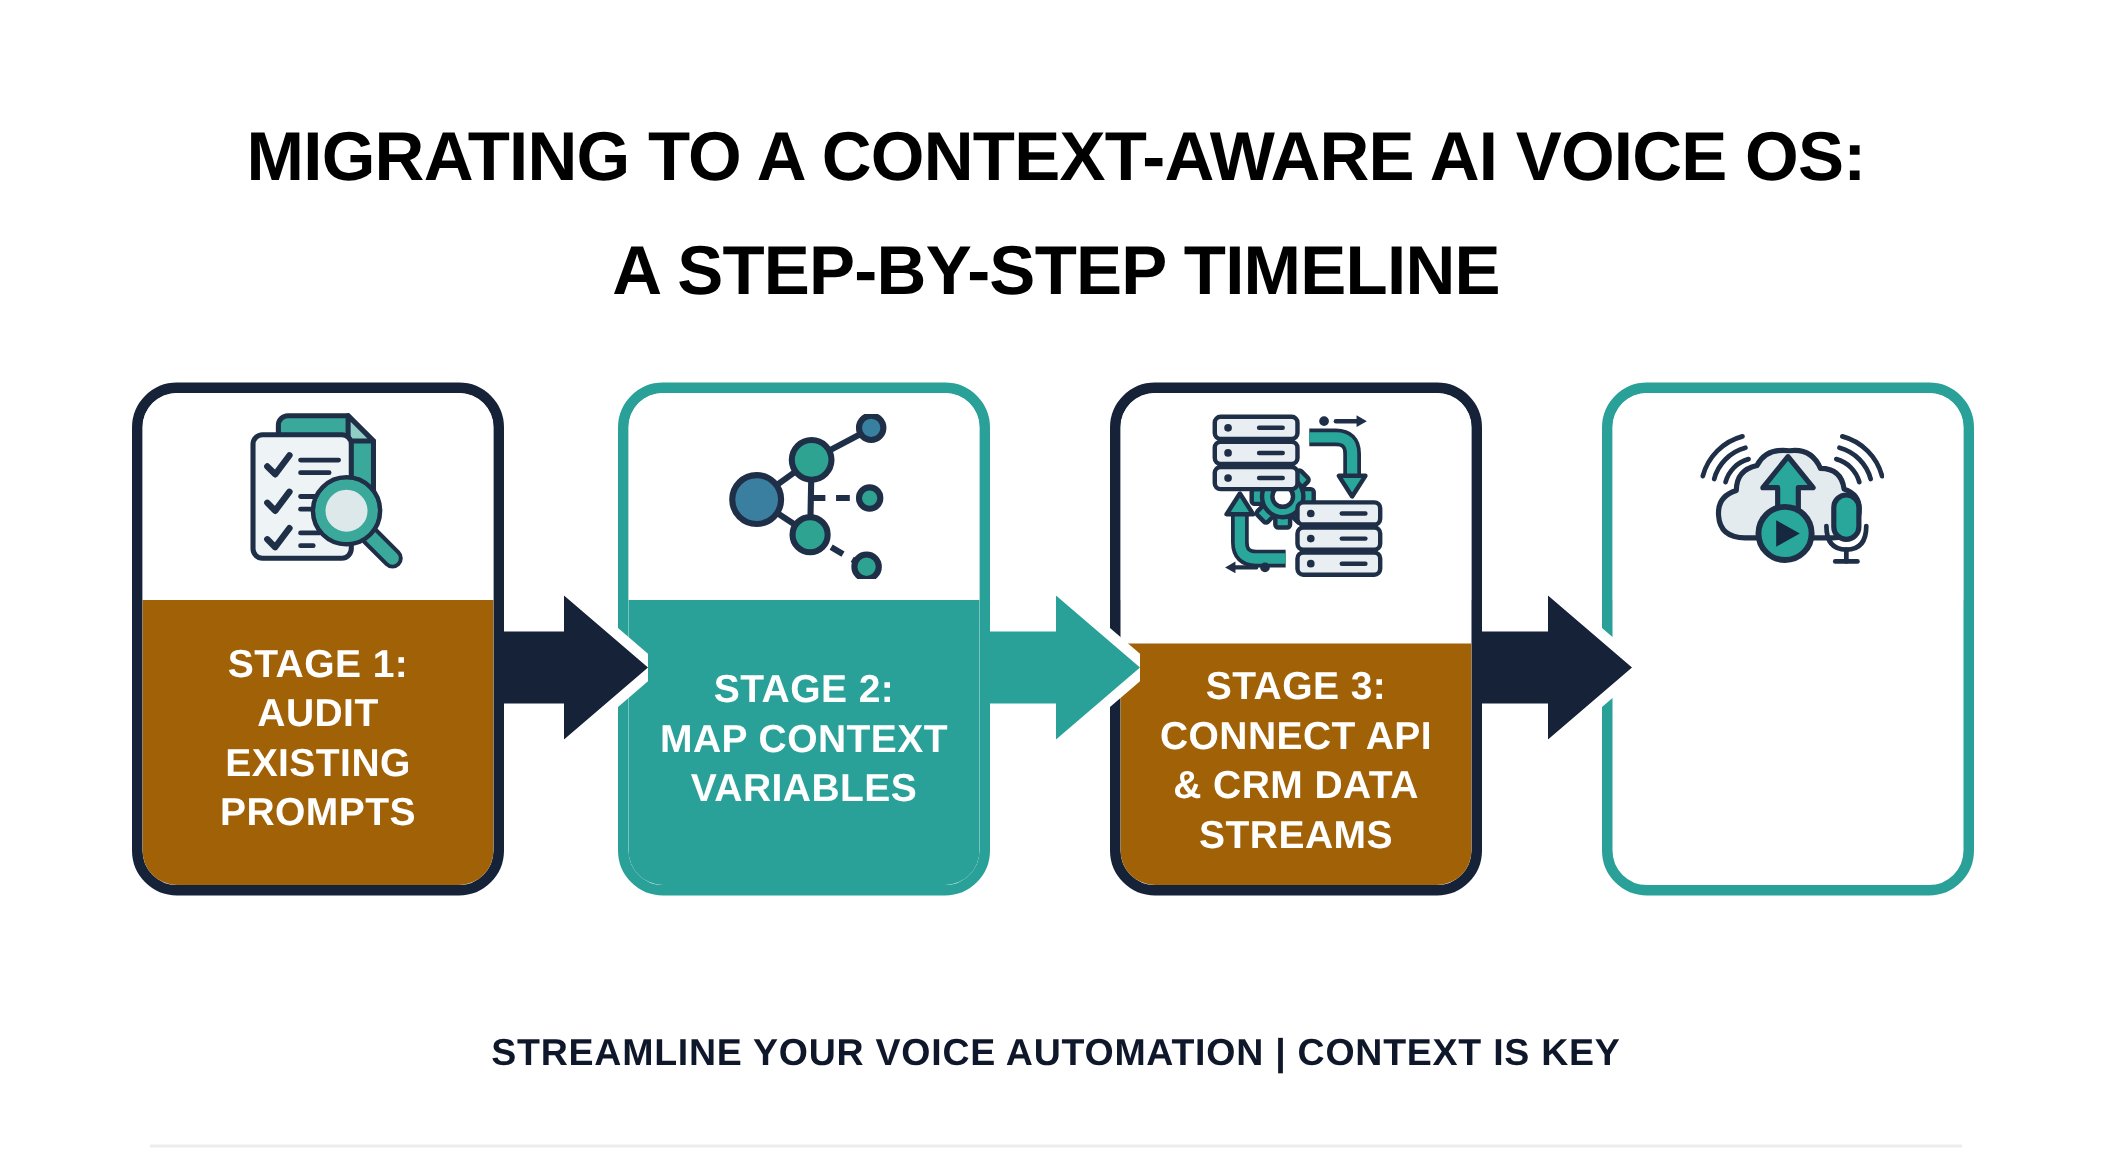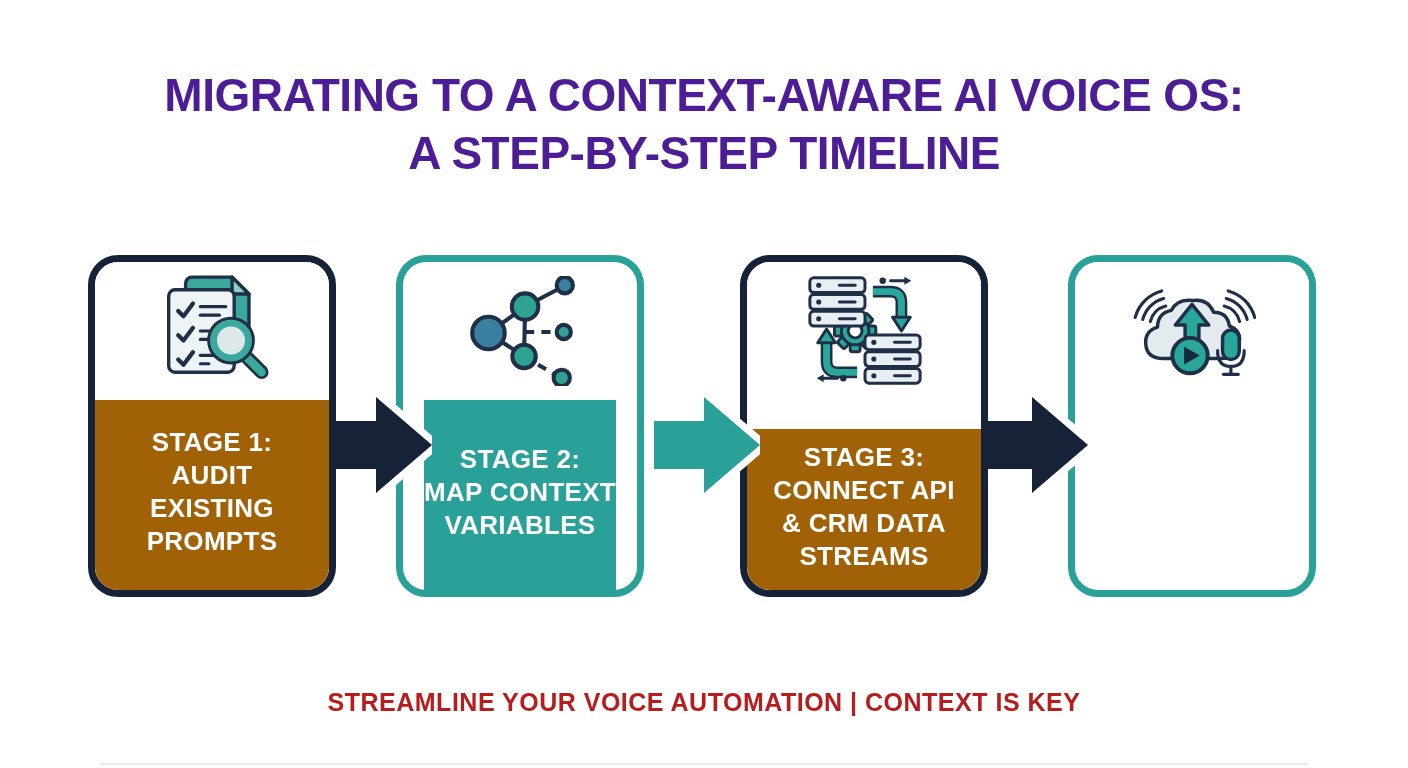--- a/index.html
+++ b/index.html
@@ -2,22 +2,22 @@
 <html><head>
 <meta charset="utf-8">
 <style>
   * { margin: 0; padding: 0; box-sizing: border-box; }
   html, body { width: 1408px; height: 768px; background: #ffffff; overflow: hidden; }
   body { font-family: "Liberation Sans", sans-serif; position: relative; }
 
   .title {
     position: absolute; top: 66px; left: 0; right: 0;
     text-align: center;
-    font-size: 46px; line-height: 58px; font-weight: 800;
-    color: #4c1d95; letter-spacing: -0.5px;
+    font-size: 46px; line-height: 76px; font-weight: 800;
+    color: #000000; letter-spacing: -0.5px;
     white-space: pre-line;
   }
 
   .card {
     position: absolute; top: 255px; width: 248px; height: 342px;
     border-radius: 30px; border: 7px solid; background: #ffffff;
     display: flex; flex-direction: column; overflow: hidden;
   }
   .card.theme-navy { border-color: #152238; }
   .card.theme-teal { border-color: #2aa198; }
@@ -28,34 +28,34 @@
   .card-label {
     flex: 1 1 auto; display: flex; align-items: center; justify-content: center;
     color: #ffffff; font-weight: 700; font-size: 26px; line-height: 33px;
     text-align: center; letter-spacing: 0.3px; white-space: pre-line;
     padding-bottom: 6px;
   }
   .card.theme-navy .card-label { background: #a16207; }
   .card.theme-teal .card-label { background: #2aa198; }
 
   #card-1 { left: 88px;  z-index: 8; }
-  #card-2 { left: 396px; z-index: 6; align-items: center; }
+  #card-2 { left: 412px; z-index: 6; }
   #card-3 { left: 740px; z-index: 4; gap: 29px; }
   #card-4 { left: 1068px; z-index: 2; }
 
   .arrow { position: absolute; top: 397px; width: 106px; height: 96px; }
   #arrow-1 { left: 326px; z-index: 7; }
   #arrow-2 { left: 654px; z-index: 5; }
   #arrow-3 { left: 982px; z-index: 3; }
 
   .tagline {
     position: absolute; top: 688px; left: 0; right: 0;
     text-align: center;
     font-size: 25px; font-weight: 600; letter-spacing: 0.5px;
-    color: #b91c1c;
+    color: #0f172a;
   }
 
   .bottom-rule {
     position: absolute; bottom: 3px; left: 100px; right: 100px;
     height: 2px; background: #ececec;
   }
 
   .ic { display: block; }
 </style>
 </head>

